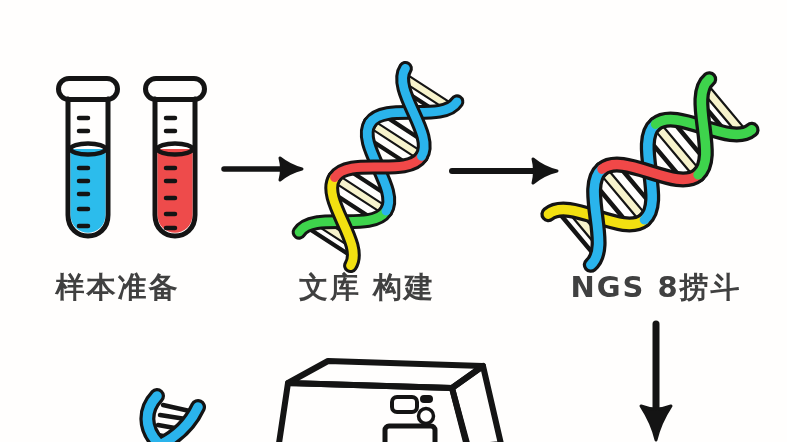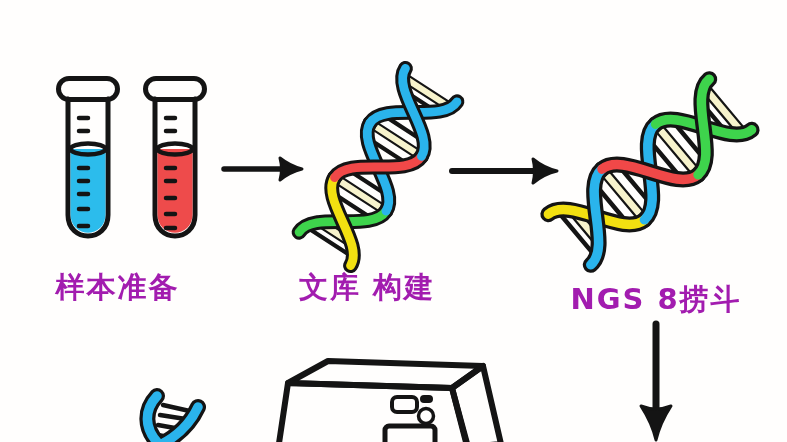--- a/index.html
+++ b/index.html
@@ -7,21 +7,21 @@
     position:relative;
     width:787px;height:442px;
     overflow:hidden;
     background:#fffefd;
     font-family:"DejaVu Sans","Liberation Sans",sans-serif;
   }
   .step-label{
     position:absolute;
     font-size:29px;
     font-weight:bold;
-    color:#a21caf;
+    color:#404040;
     text-align:center;
     letter-spacing:2px;
     white-space:nowrap;
   }
   svg{position:absolute;overflow:visible;}
   .outline{stroke:#141414;fill:none;stroke-linecap:round;stroke-linejoin:round;}
   .strand-under{stroke:#141414;fill:none;stroke-width:16;stroke-linecap:round;}
   .strand{fill:none;stroke-width:9.5;stroke-linecap:round;}
   .rung{stroke:#141414;stroke-width:4.5;stroke-linecap:round;}
   .rung-cream-under{stroke:#141414;stroke-width:11;stroke-linecap:round;}
@@ -139,21 +139,21 @@
       <path class="strand" stroke="var(--dna-blue)" d="M 5,78 C 33,78 47,12 75,12"></path>
       <path class="strand" stroke="var(--dna-red)" d="M 75,12 C 103,12 117,78 145,78"></path>
       <path class="strand" stroke="var(--dna-green)" d="M 145,78 C 173,78 187,12 215,12"></path>
     </g>
   </svg>
 
   <div class="step-label" style="left:35px;top:268px;width:165px;">样本准备</div>
 
   <div class="step-label" style="left:281px;top:268px;width:172px;">文库 构建</div>
 
-  <div class="step-label" style="left:570px;top:268px;width:172px;margin-top:12px;">NGS 8捞斗</div>
+  <div class="step-label" style="left:570px;top:268px;width:172px;">NGS 8捞斗</div>
 
   <svg style="left:630px;top:318px;" width="52" height="128" viewBox="0 0 52 128">
     <line x1="26" y1="6" x2="26" y2="92" stroke="#141414" stroke-width="7" stroke-linecap="round"></line>
     <path d="M 11,88 Q 26,94 41,88 Q 30,105 26,122 Q 22,105 11,88 Z" fill="#141414" stroke="#141414" stroke-width="3" stroke-linejoin="round"></path>
   </svg>
 
   <svg style="left:272px;top:352px;" width="236" height="100" viewBox="0 0 236 100">
 
     <path d="M 16,31 L 56,9 L 211,14 L 180,36 Z" fill="var(--machine-top)" class="outline" stroke-width="6"></path>
 

